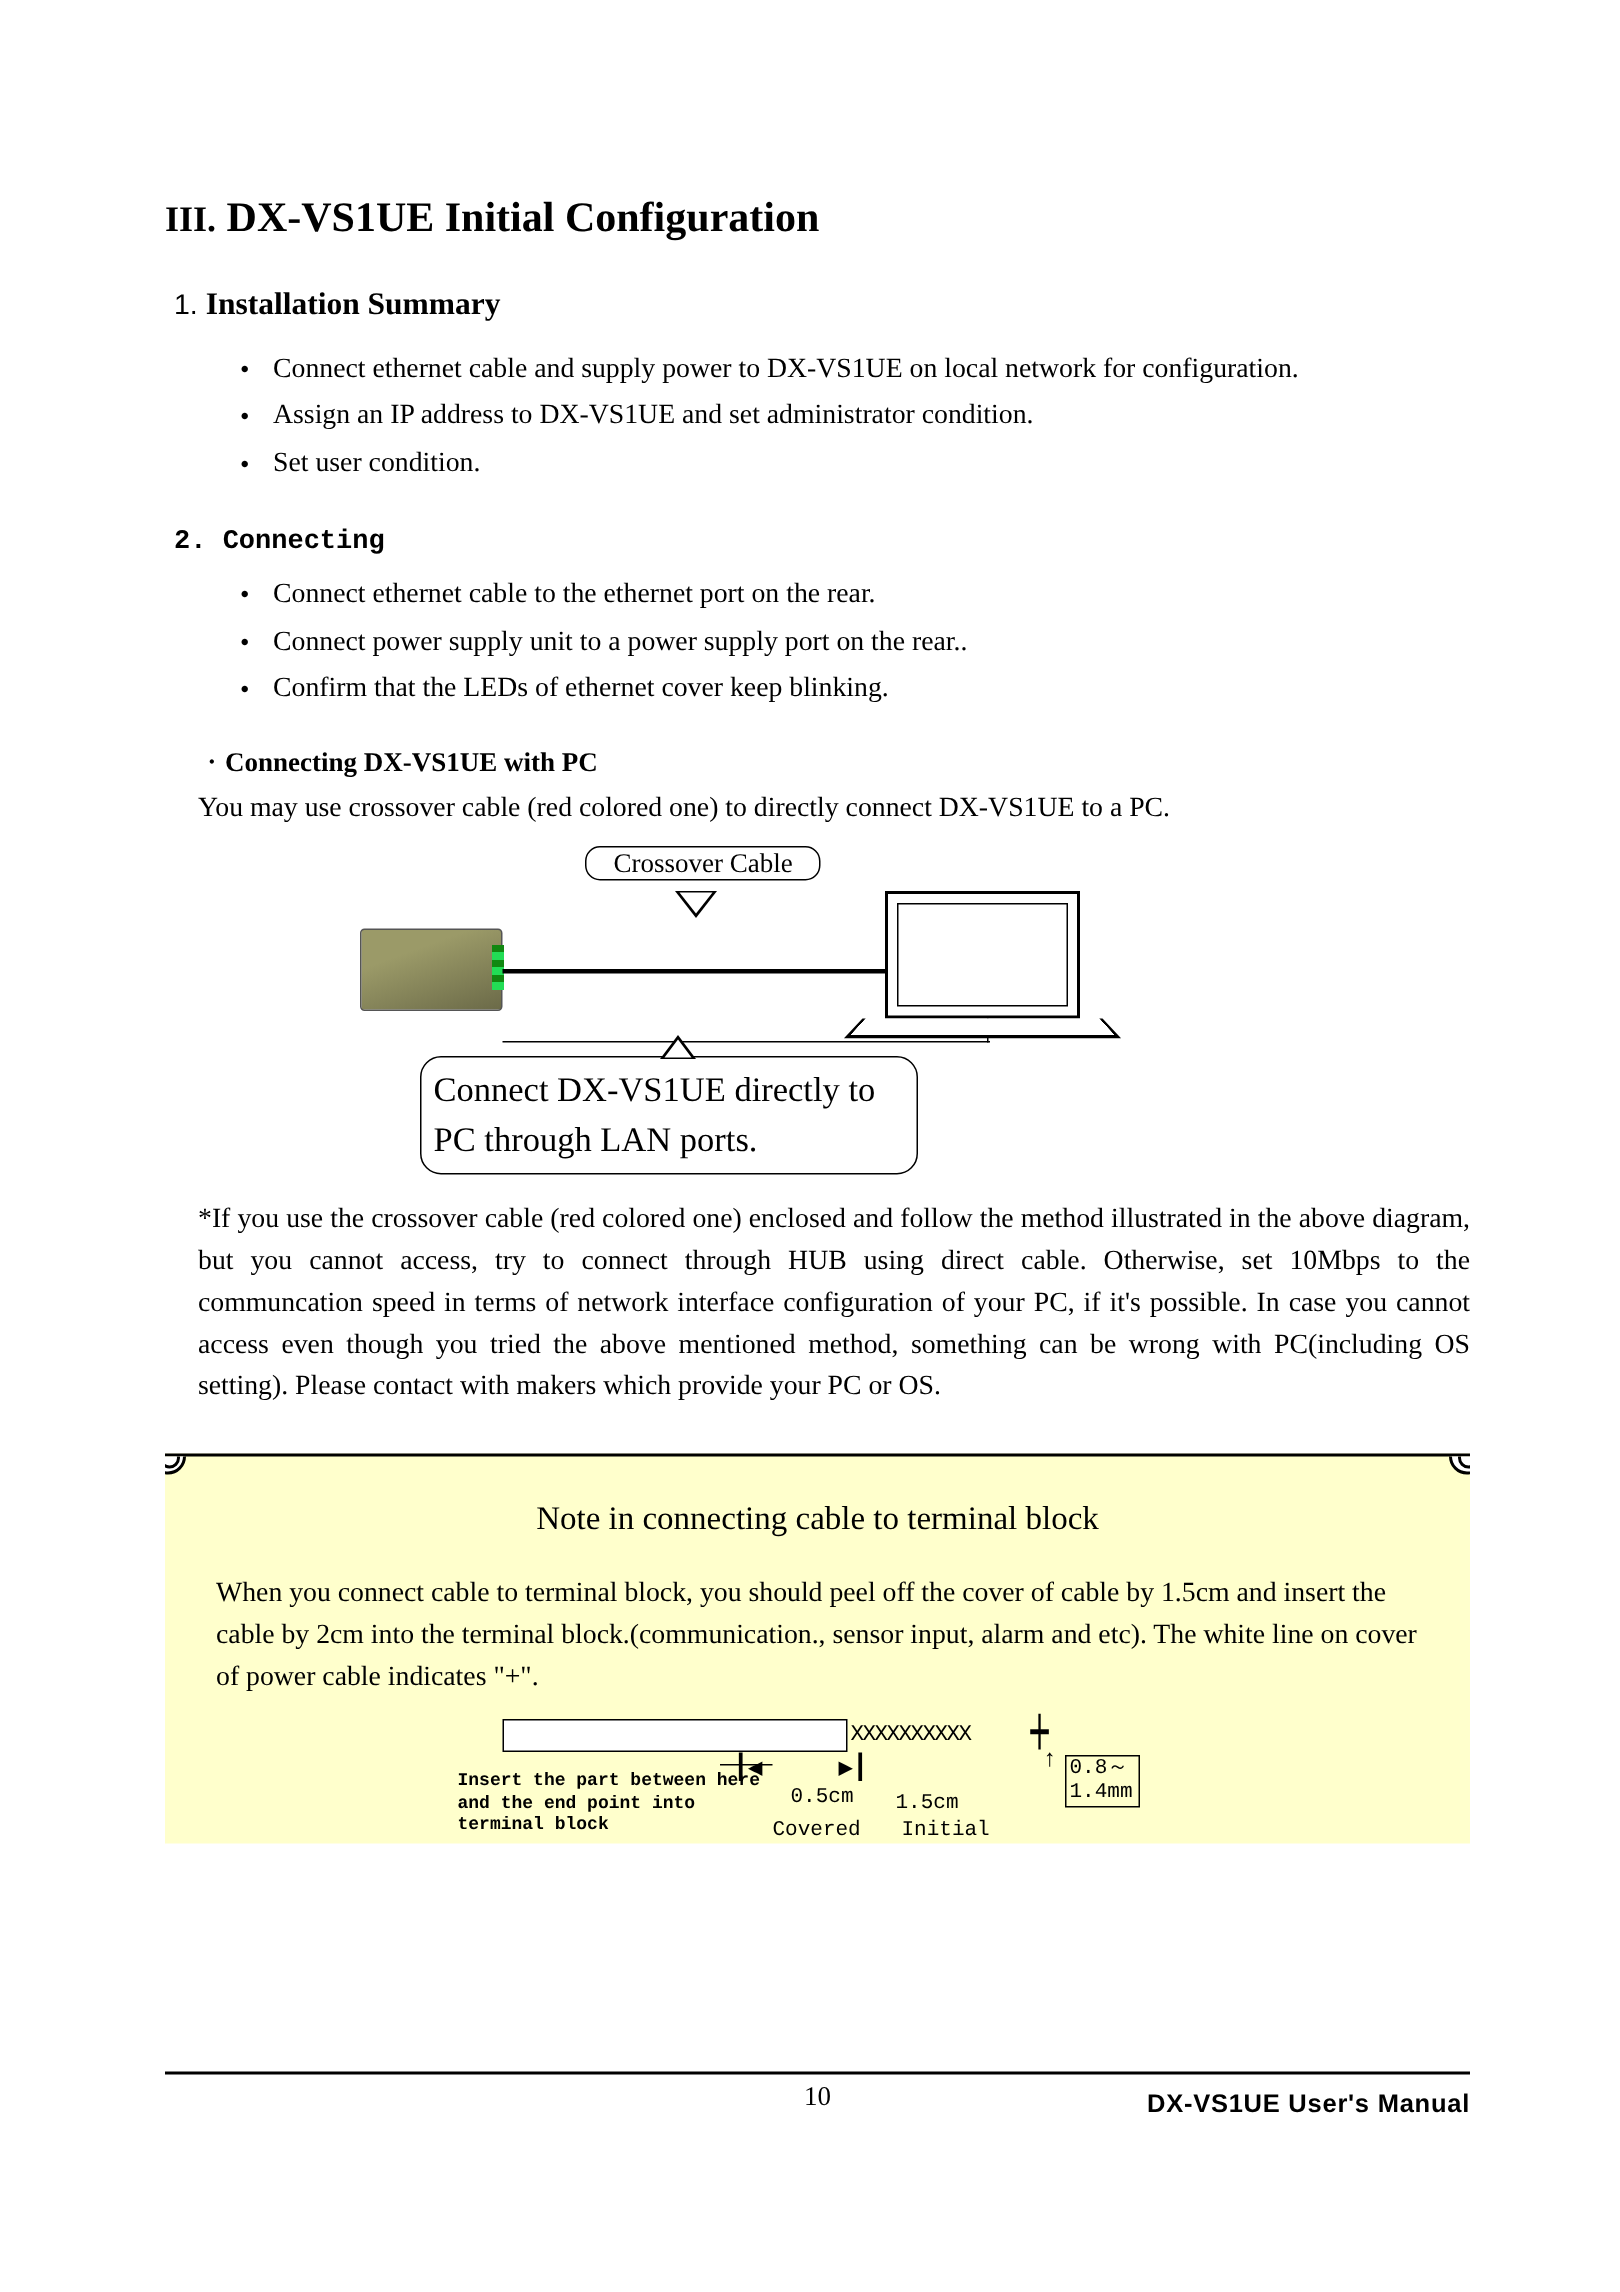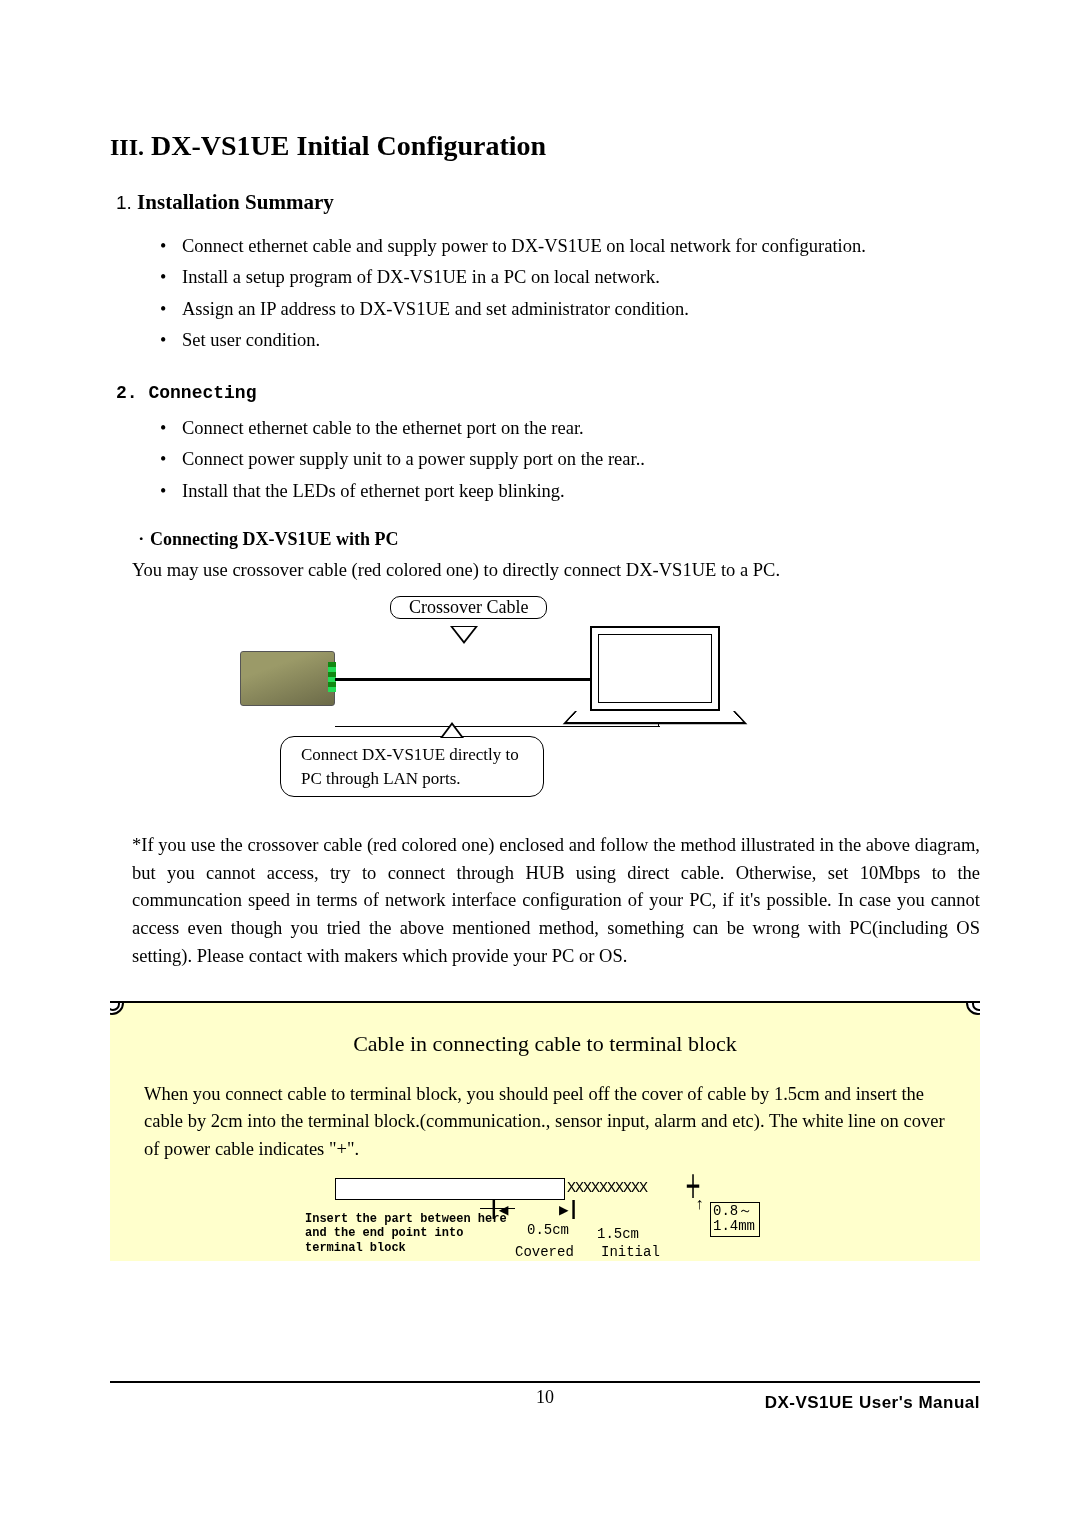--- a/index.html
+++ b/index.html
@@ -154,25 +154,25 @@
     border-top:none;
     margin-left:-15px;
     transform: perspective(60px) rotateX(35deg);
     transform-origin: top;
     background:#fff;
   }
   .connect-box {
     position: absolute;
     left: 40px;
     top: 140px;
-    width: 264px;
+    width: 332px;
     border: 1.5px solid #000;
     border-radius: 14px;
-    padding: 6px 20px;
-    font-size: 17px;
+    padding: 6px 8px;
+    font-size: 23px;
     line-height: 1.4;
     background:#fff;
   }
   .callout-tri2 {
     position: absolute;
     left: 200px;
     top: 126px;
     width: 0; height: 0;
     border-left: 12px solid transparent;
     border-right: 12px solid transparent;
@@ -291,34 +291,33 @@
     <span>DX-VS1UE Initial Configuration</span>
   </h1>
 
   <h2 class="section-1-heading">
     <span class="num">1.</span>
     <span>Installation Summary</span>
   </h2>
 
   <ul class="bullet-list">
     <li>Connect ethernet cable and supply power to DX-VS1UE on local network for configuration.</li>
-    <li>Install a setup program of DX-VS1UE in a PC on local network.</li>
     <li>Assign an IP address to DX-VS1UE and set administrator condition.</li>
     <li>Set user condition.</li>
   </ul>
 
   <h3 class="section-2-heading">
     <span>2.</span>
     <span>Connecting</span>
   </h3>
 
   <ul class="bullet-list" style="margin-bottom:10px;">
     <li>Connect ethernet cable to the ethernet port on the rear.</li>
     <li>Connect power supply unit to a power supply port on the rear..</li>
-    <li>Install that the LEDs of ethernet port keep blinking.</li>
+    <li>Confirm that the LEDs of ethernet cover keep blinking.</li>
   </ul>
 
   <div class="sub-heading">
     <span class="bullet-dot">・</span><span>Connecting DX-VS1UE with PC</span>
   </div>
   <p class="body-para">You may use crossover cable (red colored one) to directly connect DX-VS1UE to a PC.</p>
 
   <div class="diagram-area">
     <div class="crossover-box">Crossover Cable</div>
     <div class="callout-tri"></div>
@@ -332,21 +331,21 @@
     </div>
     <div class="callout-tri2"></div>
     <div class="connect-box">Connect DX-VS1UE directly to PC through LAN ports.</div>
   </div>
 
   <p class="note-para">*If you use the crossover cable (red colored one) enclosed and follow the method illustrated in the above diagram, but you cannot access, try to connect through HUB using direct cable. Otherwise, set 10Mbps to the communcation speed in terms of network interface configuration of your PC, if it's possible. In case you cannot access even though you tried the above mentioned method, something can be wrong with PC(including OS setting). Please contact with makers which provide your PC or OS.</p>
 
   <div class="note-block">
     <div class="spiral spiral-left"></div>
     <div class="spiral spiral-right"></div>
-    <div class="note-title">Cable in connecting cable to terminal block</div>
+    <div class="note-title">Note in connecting cable to terminal block</div>
     <div class="note-body">When you connect cable to terminal block, you should peel off the cover of cable by 1.5cm and insert the cable by 2cm into the terminal block.(communication., sensor input, alarm and etc). The white line on cover of power cable indicates "+".</div>
     <div class="cable-diagram">
       <div class="cd-covered"></div>
       <div class="cd-peeled">XXXXXXXXXX</div>
       <span class="cd-endcap">┿</span>
       <span class="cd-arrow-down">↑</span>
       <div class="cd-thickness">0.8～ 1.4mm</div>
       <span class="cd-bracket1">┃◀</span>
       <span class="cd-bracket1r">▶┃</span>
       <div class="cd-arrowline"></div>

